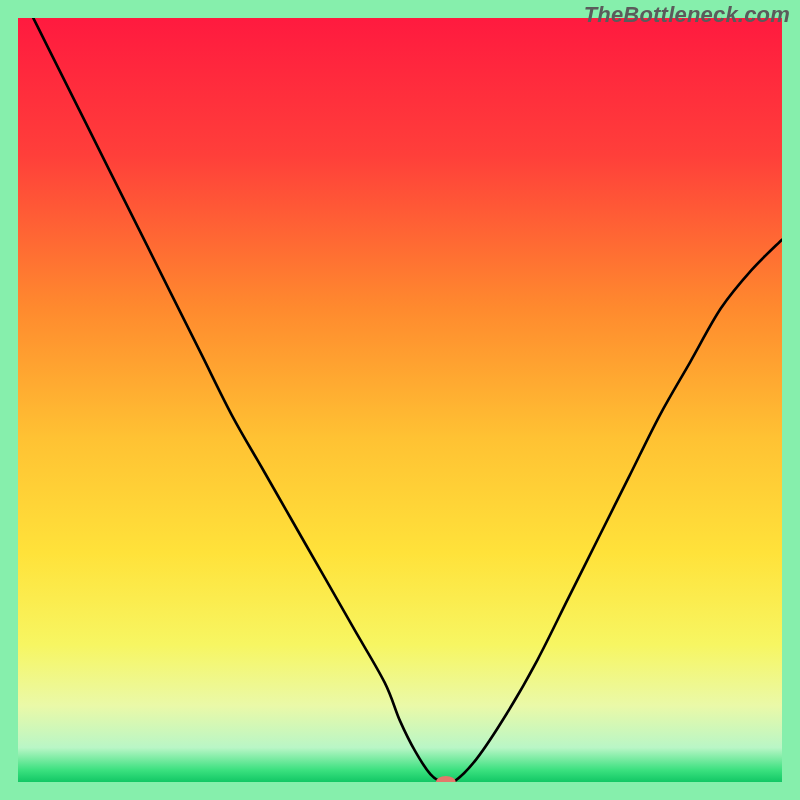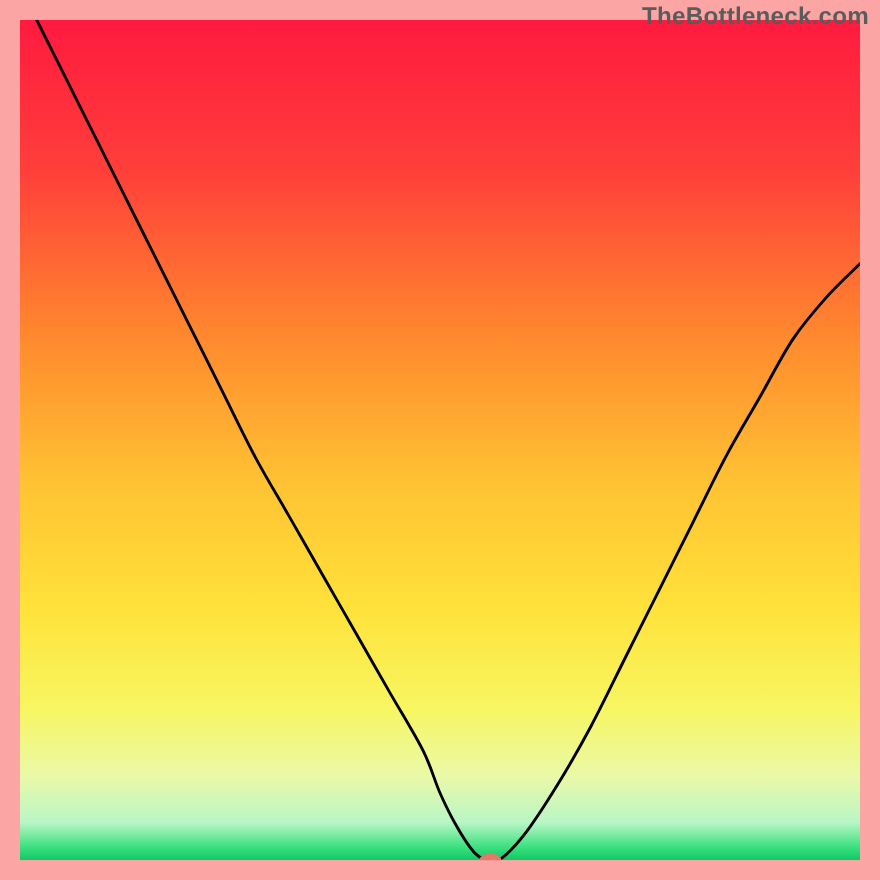--- a/index.html
+++ b/index.html
@@ -8,21 +8,22 @@
     width: 800px;
     height: 800px;
     background: #000;
     font-family: Arial, Helvetica, sans-serif;
     overflow: hidden;
   }
   .stage {
     position: relative;
     width: 800px;
     height: 800px;
-    background: #fca5a5;
+    background: #86efac;
+    font-style: italic;
   }
   .plot {
     position: absolute;
     left: 18px;
     top: 18px;
     width: 764px;
     height: 764px;
     overflow: hidden;
   }
   .gradient {

